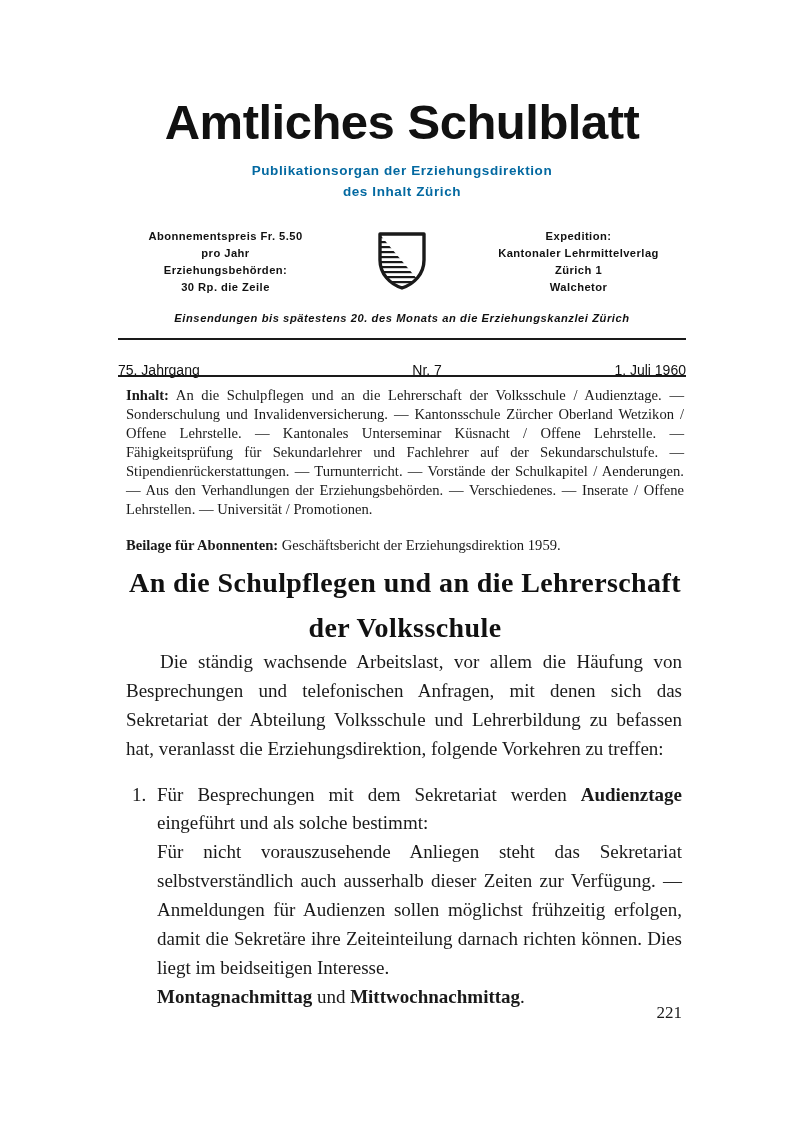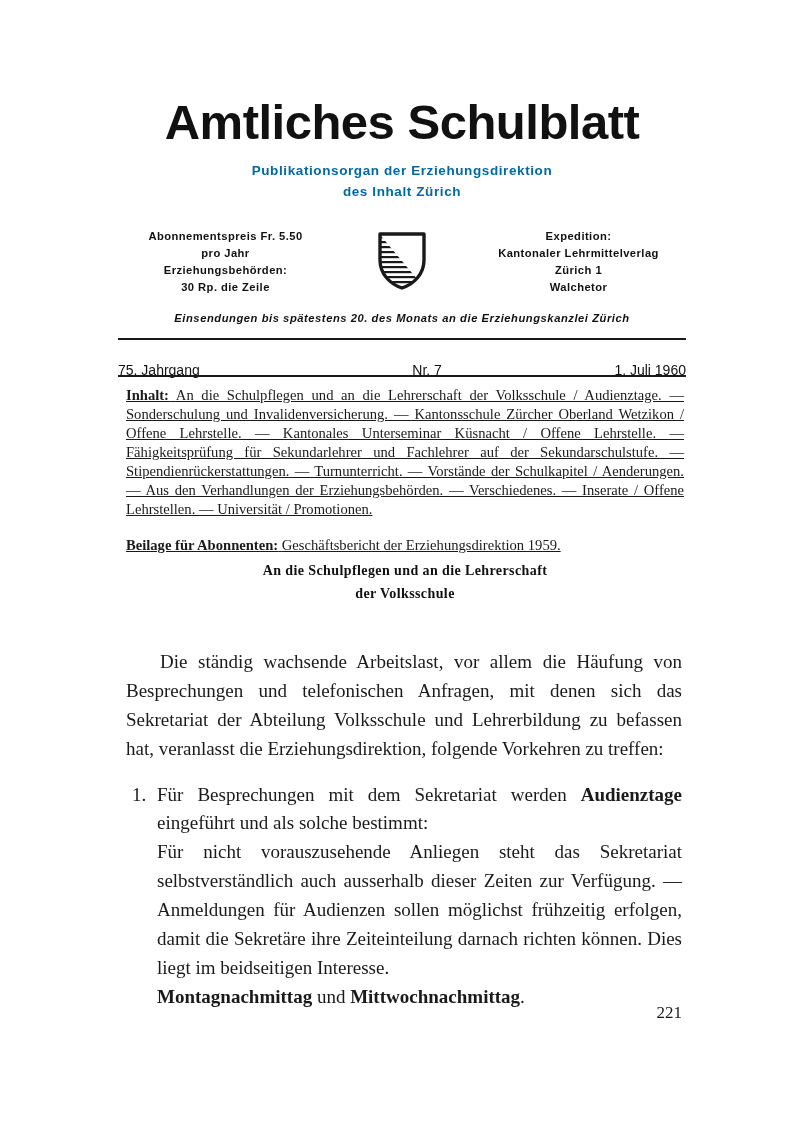--- a/index.html
+++ b/index.html
@@ -127,36 +127,35 @@
   .toc {
     position: absolute;
     left: 126px;
     top: 386px;
     width: 558px;
     font-size: 14.6px;
     line-height: 1.30;
     text-align: justify;
     text-justify: inter-word;
     color: #1a1a1a;
-    text-decoration: underline;
   }
   .toc .lbl { font-weight: bold; }
   .toc-beilage {
     margin-top: 17px;
   }
 
   
   .article-head {
     position: absolute;
     left: 126px;
     top: 560px;
     width: 558px;
     text-align: center;
     font-weight: bold;
-    font-size: 14px;
+    font-size: 28px;
     line-height: 1.62;
     letter-spacing: 0.4px;
     color: #111;
   }
 
   
   .body-block {
     position: absolute;
     left: 126px;
     top: 648px;

